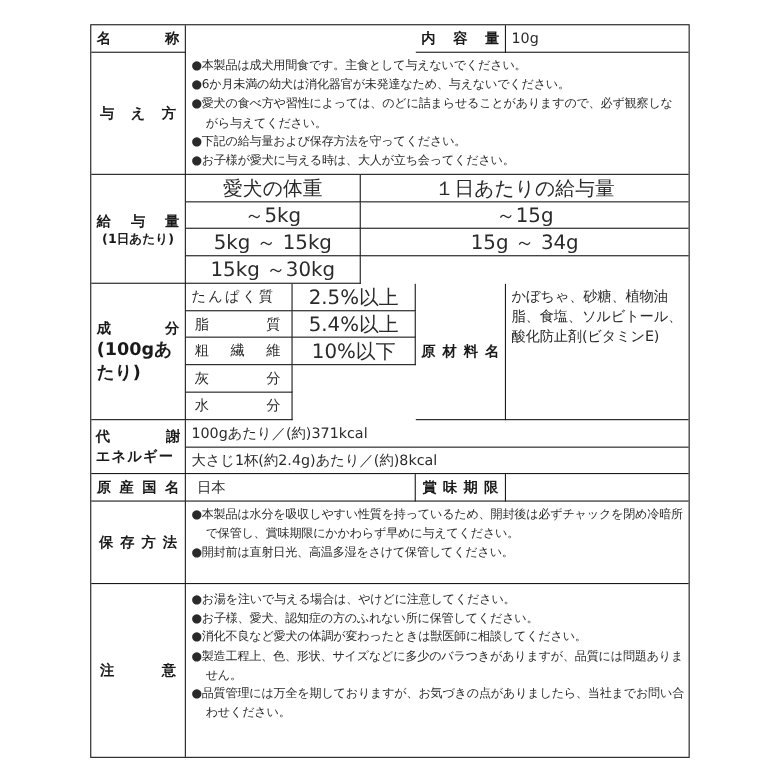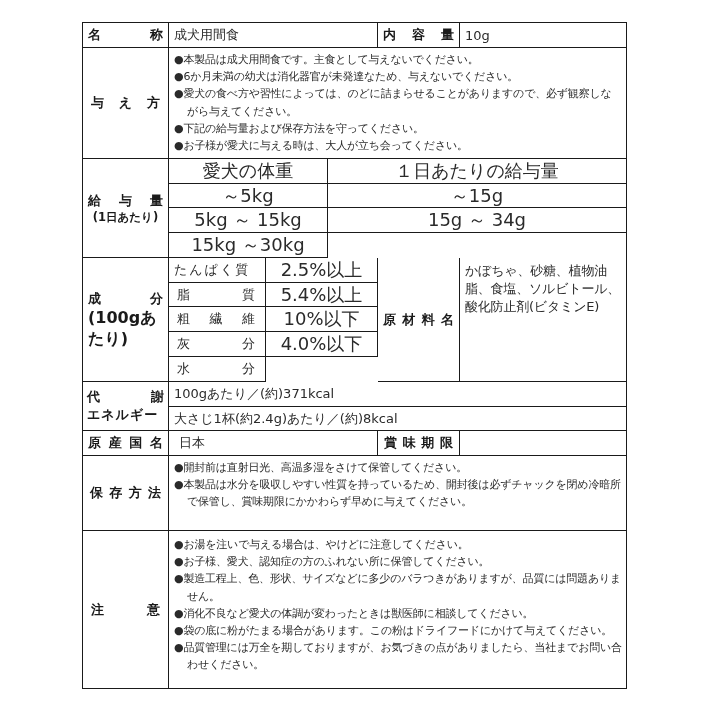--- a/index.html
+++ b/index.html
@@ -24,21 +24,20 @@
 </style>
 </head>
 <body>
 
 <div class="tbl">
 
   <div class="cell lbl spread" style="left:0;top:0;width:86px;height:25px;">
     <span>名</span>
     <span>称</span>
   </div>
-  <div class="cell one" style="left:86px;top:0;width:209px;height:25px;">成犬用間食</div>
   <div class="cell lbl spread" style="left:295px;top:0;width:82px;height:25px;">
     <span>内</span>
     <span>容</span>
     <span>量</span>
   </div>
   <div class="cell one noR" style="left:377px;top:0;width:166px;height:25px;">10g</div>
 
   <div class="cell lbl spread" style="left:0;top:25px;width:86px;height:111px;padding:0 8px;">
     <span>与</span>
     <span>え</span>
@@ -92,21 +91,20 @@
     <span>粗</span>
     <span>繊</span>
     <span>維</span>
   </div>
   <div class="cell ctr" style="left:183px;top:284px;width:112px;height:25px;">10%以下</div>
 
   <div class="cell one" style="left:86px;top:309px;width:97px;height:25px;justify-content:space-between;padding:0 10px 0 8px;">
     <span>灰</span>
     <span>分</span>
   </div>
-  <div class="cell ctr" style="left:183px;top:309px;width:112px;height:25px;">4.0%以下</div>
 
   <div class="cell one noB" style="left:86px;top:334px;width:97px;height:25px;justify-content:space-between;padding:0 10px 0 8px;border-bottom:1.5px solid #1a1a1a;">
     <span>水</span>
     <span>分</span>
   </div>
 
   <div class="cell lbl spread" style="left:295px;top:235px;width:82px;height:124px;">
     <span>原</span>
     <span>材</span>
     <span>料</span>
@@ -139,29 +137,28 @@
   </div>
   <div class="cell one noR" style="left:377px;top:408px;width:166px;height:25px;"></div>
 
   <div class="cell lbl spread" style="left:0;top:433px;width:86px;height:75px;padding:0 7px;">
     <span>保</span>
     <span>存</span>
     <span>方</span>
     <span>法</span>
   </div>
   <div class="cell txt noR" style="left:86px;top:433px;width:457px;height:75px;padding-top:3px;">
+    <span class="bul">●本製品は水分を吸収しやすい性質を持っているため、開封後は必ずチャックを閉め冷暗所で保管し、賞味期限にかかわらず早めに与えてください。</span>
     <span class="bul">●開封前は直射日光、高温多湿をさけて保管してください。</span>
-    <span class="bul">●本製品は水分を吸収しやすい性質を持っているため、開封後は必ずチャックを閉め冷暗所で保管し、賞味期限にかかわらず早めに与えてください。</span>
   </div>
 
   <div class="cell lbl spread noB" style="left:0;top:508px;width:86px;height:157px;padding:0 8px;">
     <span>注</span>
     <span>意</span>
   </div>
   <div class="cell txt noR noB" style="left:86px;top:508px;width:457px;height:157px;padding-top:5px;">
     <span class="bul">●お湯を注いで与える場合は、やけどに注意してください。</span>
     <span class="bul">●お子様、愛犬、認知症の方のふれない所に保管してください。</span>
+    <span class="bul">●消化不良など愛犬の体調が変わったときは獣医師に相談してください。</span>
     <span class="bul">●製造工程上、色、形状、サイズなどに多少のバラつきがありますが、品質には問題ありません。</span>
-    <span class="bul">●消化不良など愛犬の体調が変わったときは獣医師に相談してください。</span>
-    <span class="bul">●袋の底に粉がたまる場合があります。この粉はドライフードにかけて与えてください。</span>
     <span class="bul">●品質管理には万全を期しておりますが、お気づきの点がありましたら、当社までお問い合わせください。</span>
   </div>
 </div>
 
 </body></html>

